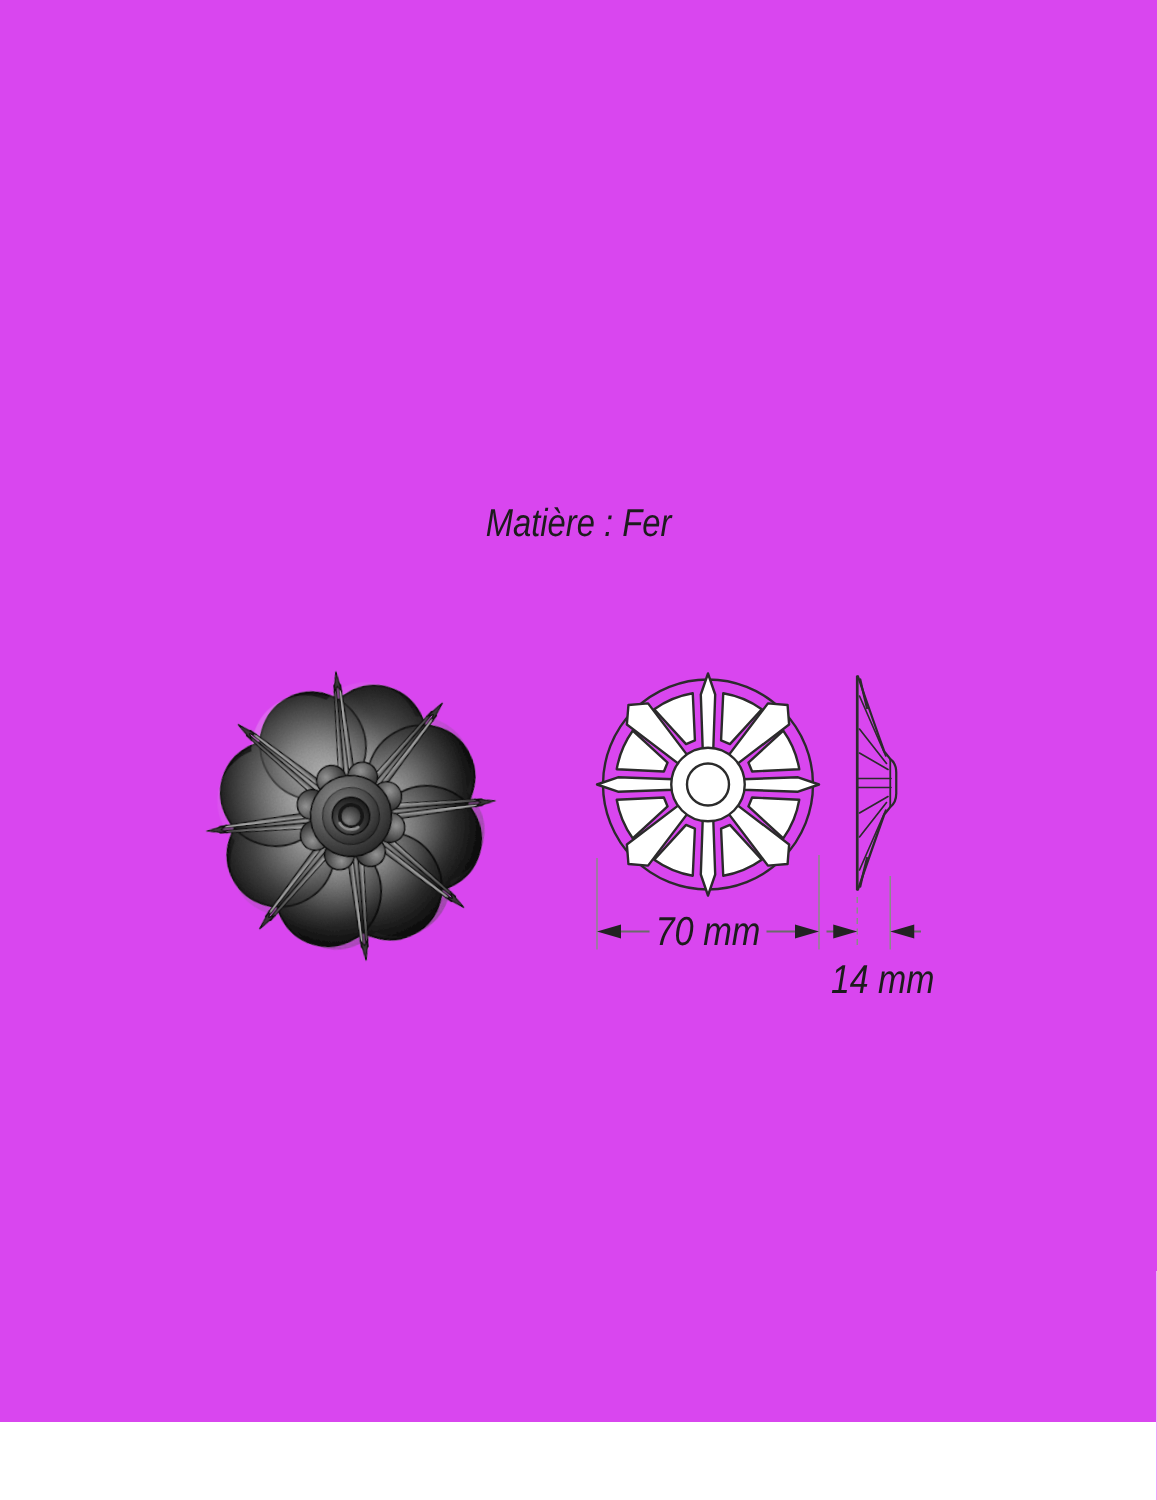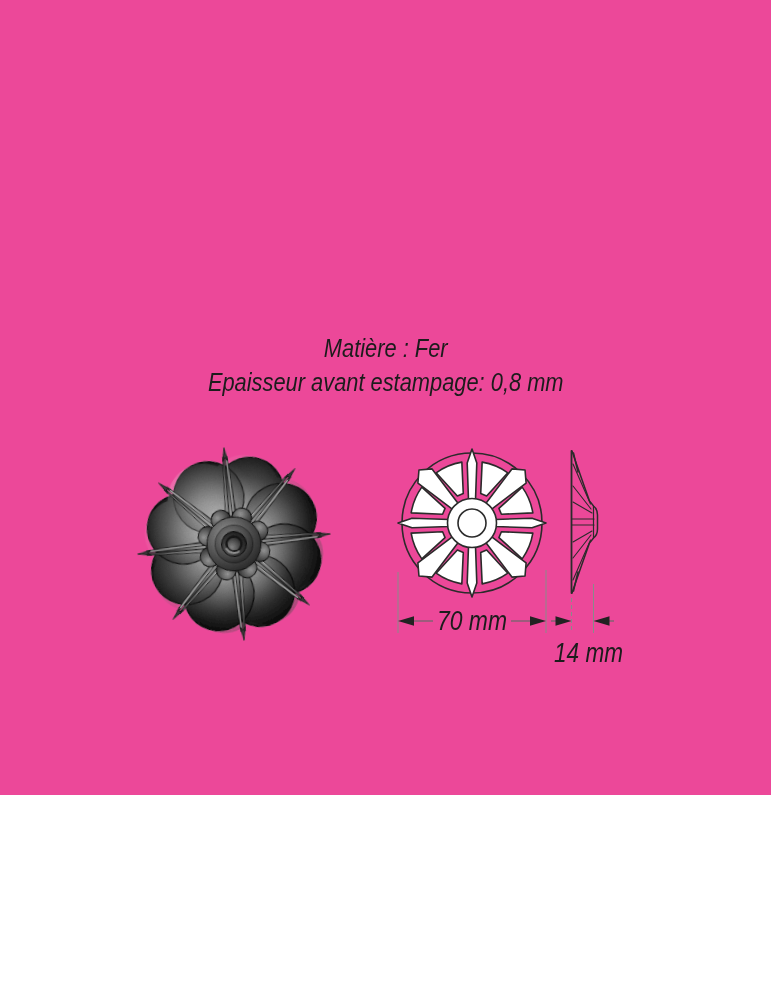--- a/index.html
+++ b/index.html
@@ -1,17 +1,17 @@
 <!DOCTYPE html>
 <html><head>
 <meta charset="utf-8">
 <style>
   html,body{margin:0;padding:0;background:#fff;}
   .canvas{
-    position:relative;width:771px;height:795px;background:#ec4899;
+    position:relative;width:771px;height:948px;background:#d946ef;
     overflow:hidden;font-family:"Liberation Sans",sans-serif;
   }
   .spec-text{
     position:absolute;left:0;top:331px;width:771px;
     text-align:center;color:#1c1c1c;font-style:italic;
     font-size:26px;line-height:34px;white-space:nowrap;
   }
   .spec-text .cond{display:inline-block;transform:scaleX(0.84);transform-origin:center;}
   .photo-svg{position:absolute;left:131px;top:441px;width:206px;height:206px;}
   .drawing-svg{position:absolute;left:385px;top:440px;width:290px;height:235px;}
@@ -21,21 +21,20 @@
   }
   svg{display:block;}
 </style>
 </head>
 <body>
 
 <div class="canvas">
 
   <div class="spec-text">
     <div><span class="cond">Matière : Fer</span></div>
-    <div><span class="cond">Epaisseur avant estampage: 0,8 mm</span></div>
   </div>
 
   <svg class="photo-svg" viewBox="-103 -103 206 206" aria-hidden="true">
     <defs>
       <radialGradient id="petalG" cx="50%" cy="82%" r="80%">
         <stop offset="0" stop-color="#a9a9a9"></stop>
         <stop offset="0.35" stop-color="#757575"></stop>
         <stop offset="0.7" stop-color="#3a3a3a"></stop>
         <stop offset="1" stop-color="#141414"></stop>
       </radialGradient>

